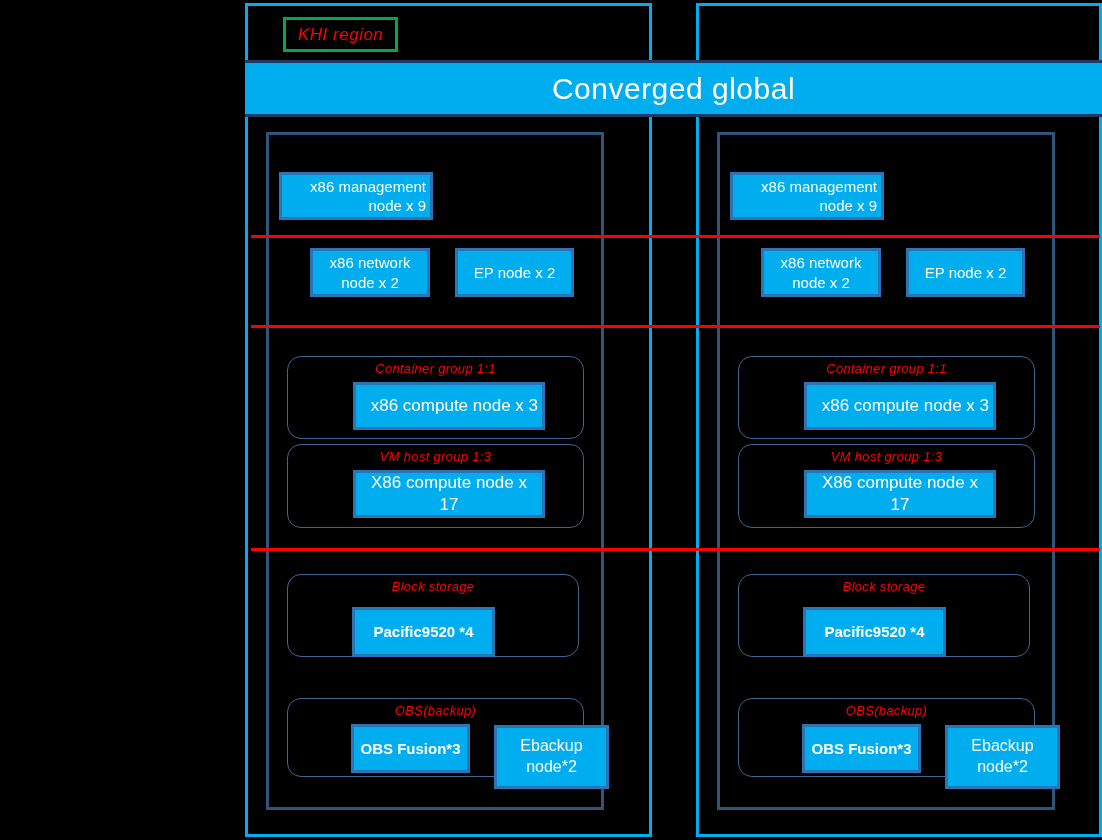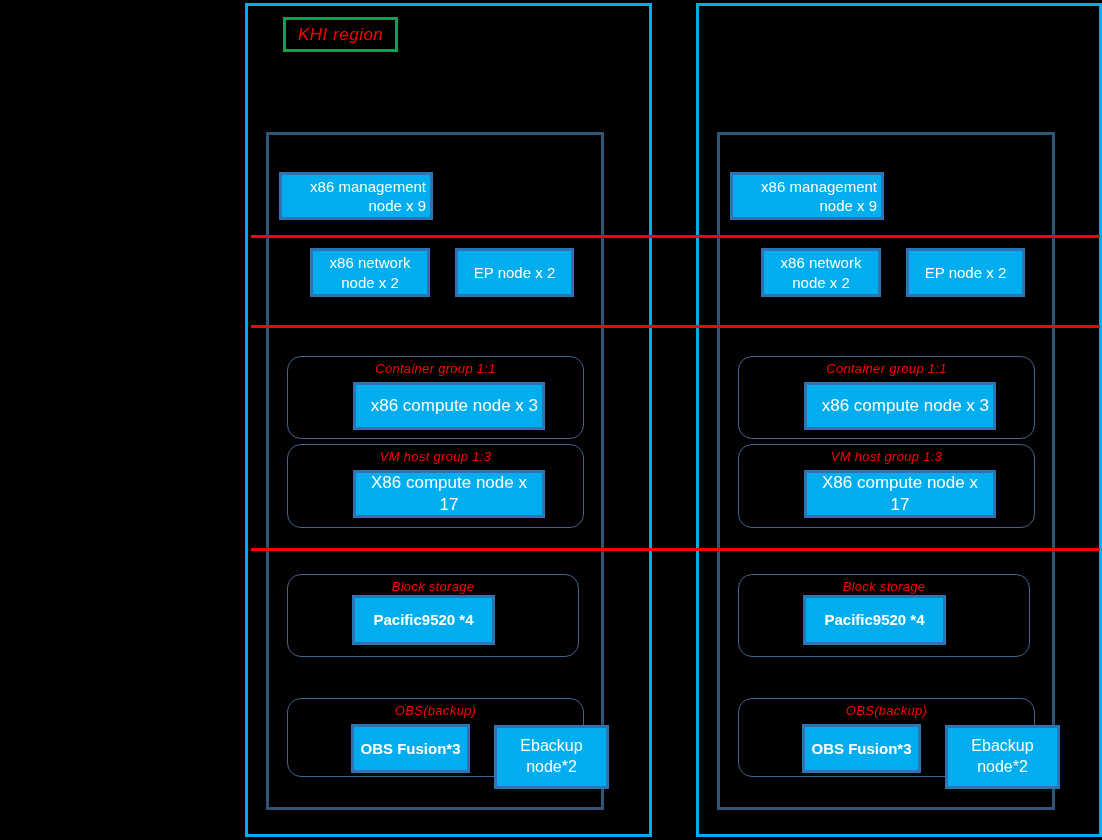--- a/index.html
+++ b/index.html
@@ -37,21 +37,21 @@
   .inner{position:absolute;left:18px;top:126px;width:338px;height:678px;border:3px solid var(--inner-border);}
 
   
   .node{position:absolute;background:var(--cyan);border:3px solid var(--node-border);color:var(--white);
     display:flex;align-items:center;justify-content:center;text-align:center;font-size:15px;line-height:1.3;
     padding:2px 4px;}
   .node-mgmt{left:31px;top:166px;width:154px;height:48px;text-align:right;}
   .node-network{left:62px;top:242px;width:120px;height:49px;}
   .node-ep{left:207px;top:242px;width:119px;height:49px;}
   .node-compute{left:65px;top:25px;width:192px;height:48px;font-size:17px;justify-content:flex-end;}
-  .node-pacific{left:64px;top:20px;width:143px;height:50px;font-weight:bold;font-size:15px;align-items:center;}
+  .node-pacific{left:64px;top:32px;width:143px;height:50px;font-weight:bold;font-size:15px;align-items:center;}
   .node-obsfusion{left:63px;top:25px;width:119px;height:49px;font-weight:bold;font-size:15px;}
   .node-ebackup{left:206px;top:26px;width:115px;height:64px;font-size:16px;}
 
   
   .group{position:absolute;border:1px solid var(--group-border);border-radius:14px;}
   .group-title{position:absolute;top:4px;left:0;width:100%;text-align:center;color:var(--red);
     font-style:italic;font-size:13px;letter-spacing:0.3px;}
   .group-container{left:39px;top:350px;width:297px;height:83px;}
   .group-vm{left:39px;top:438px;width:297px;height:84px;}
   .group-block{left:39px;top:568px;width:292px;height:83px;}
@@ -154,18 +154,21 @@
       <div class="group-title">OBS(backup)</div>
       <div class="node node-obsfusion">
         <span>OBS Fusion*3</span>
       </div>
       <div class="node node-ebackup">
         <span>Ebackup node*2</span>
       </div>
     </div>
   </div>
 
+  <div class="banner">
+    <span class="banner-title">Converged global</span>
+  </div>
 
   <div class="redline redline-1"></div>
   <div class="redline redline-2"></div>
   <div class="redline redline-3"></div>
 
 </div>
 
 </body></html>

